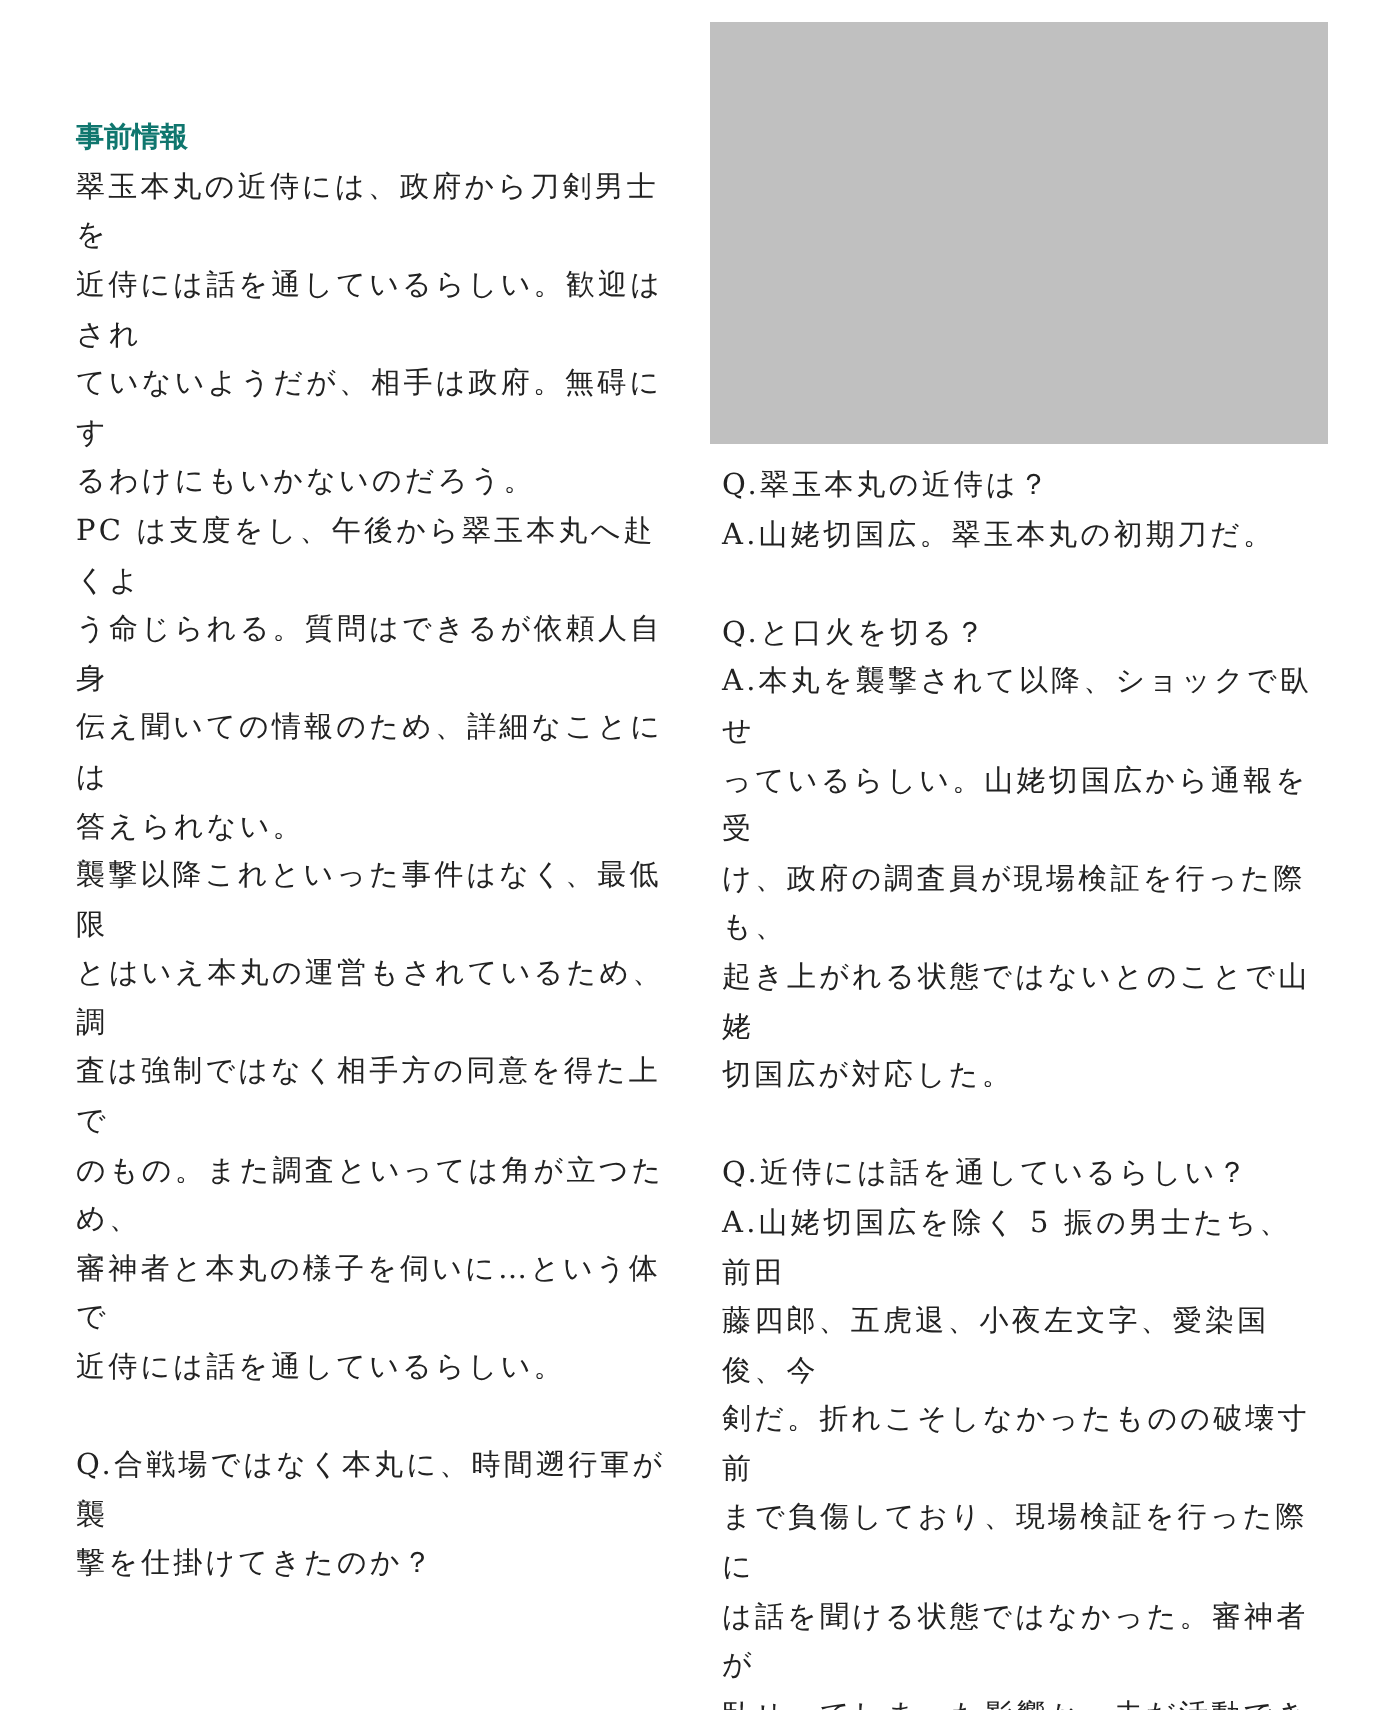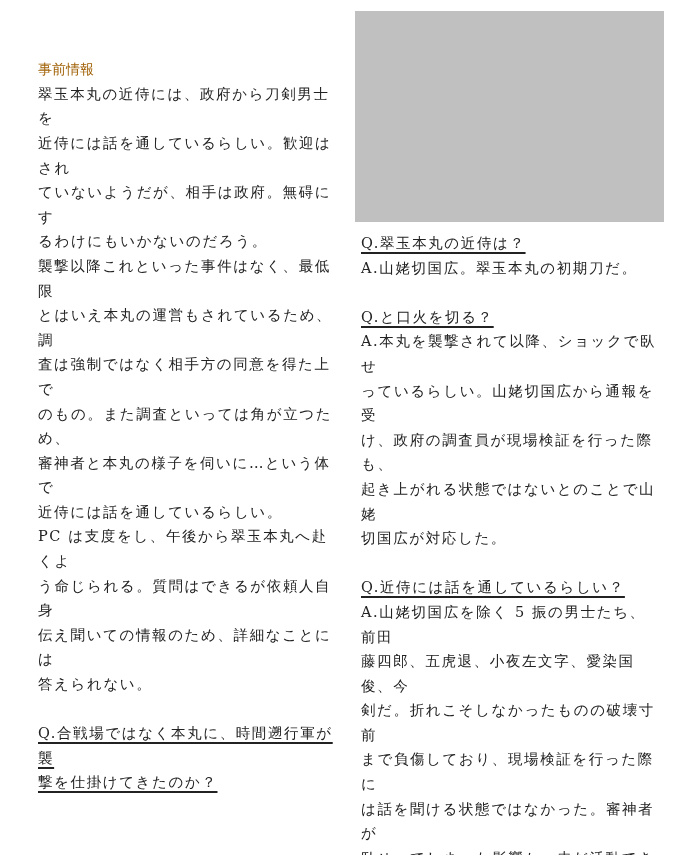--- a/index.html
+++ b/index.html
@@ -25,34 +25,33 @@
 
     .para {
       font-size: 14.5px;
       line-height: 24.6px;
       letter-spacing: 1.6px;
       margin: 0;
       white-space: pre-line;
     }
     .heading {
       font-family: "DejaVu Sans", "Liberation Sans", sans-serif;
-      font-weight: normal;
+      font-weight: bold;
       font-size: 14px;
       line-height: 24.6px;
       margin: 0;
-      color: #a16207;
+      color: #0f766e;
     }
     .q {
       font-size: 14.5px;
       line-height: 24.6px;
       letter-spacing: 1.6px;
       margin: 0;
     }
     .q span {
-      text-decoration: underline;
       text-decoration-thickness: 1.5px;
       text-underline-offset: 4px;
       white-space: pre-line;
     }
     .gap { height: 24.6px; }
 
     .image-placeholder {
       position: absolute;
       left: 355px;
       top: 11px;
@@ -65,30 +64,30 @@
 <body>
 
 <div class="col col-left" style="top:8px;">
   <div class="gap"></div>
   <div class="gap"></div>
   <h3 class="heading">事前情報</h3>
   <p class="para">翠玉本丸の近侍には、政府から刀剣男士を
 近侍には話を通しているらしい。歓迎はされ
 ていないようだが、相手は政府。無碍にす
 るわけにもいかないのだろう。</p>
+  <p class="para">PC は支度をし、午後から翠玉本丸へ赴くよ
+う命じられる。質問はできるが依頼人自身
+伝え聞いての情報のため、詳細なことには
+答えられない。</p>
   <p class="para">襲撃以降これといった事件はなく、最低限
 とはいえ本丸の運営もされているため、調
 査は強制ではなく相手方の同意を得た上で
 のもの。また調査といっては角が立つため、
 審神者と本丸の様子を伺いに…という体で
 近侍には話を通しているらしい。</p>
-  <p class="para">PC は支度をし、午後から翠玉本丸へ赴くよ
-う命じられる。質問はできるが依頼人自身
-伝え聞いての情報のため、詳細なことには
-答えられない。</p>
   <div class="gap"></div>
   <div>
     <p class="q"><span>Q.合戦場ではなく本丸に、時間遡行軍が襲
 撃を仕掛けてきたのか？</span></p>
 
   </div>
 </div>
 
 <div class="image-placeholder"></div>
 

